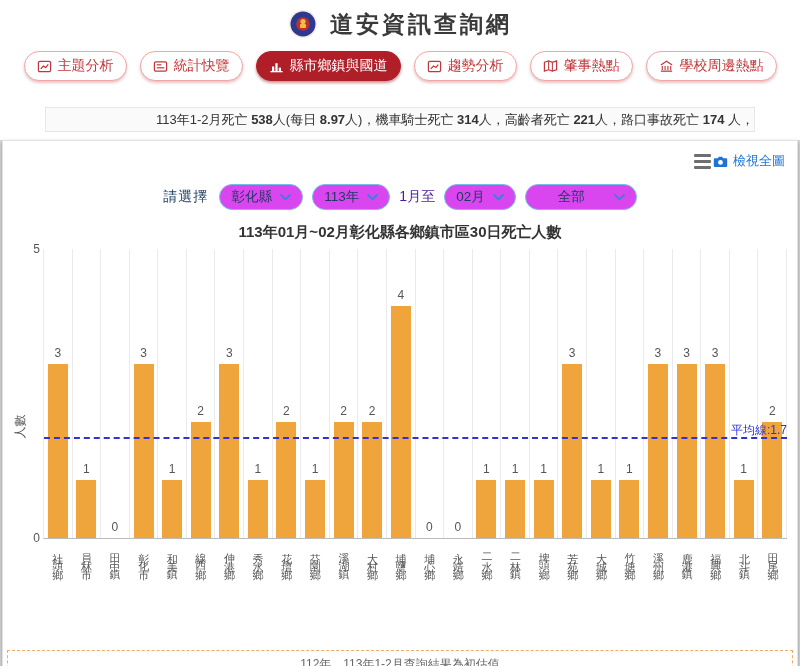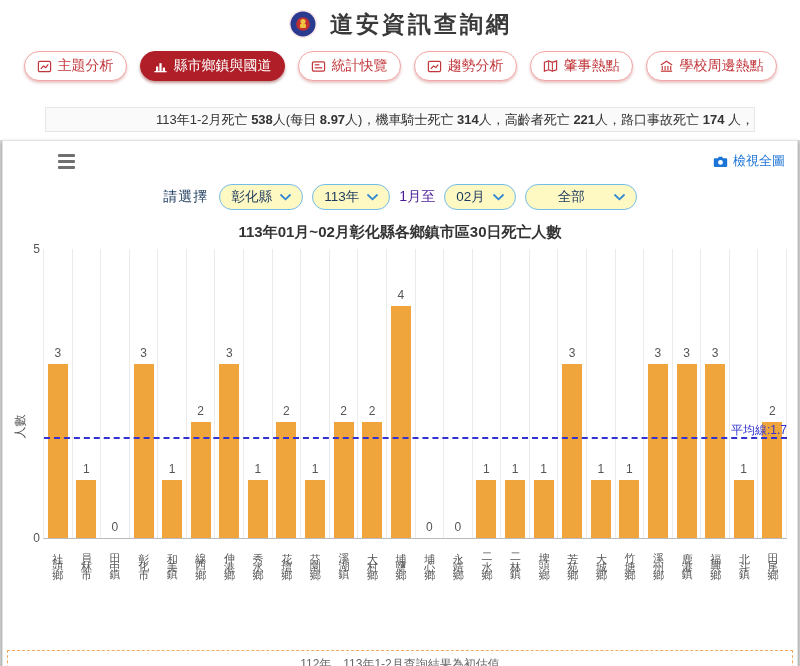--- a/index.html
+++ b/index.html
@@ -23,34 +23,34 @@
   .ticker { margin:0 45px 8px; height:25px; line-height:23px; background:#fafafa;
     border:1px solid #e6e6e6; overflow:hidden; white-space:nowrap;
     font-size:13px; color:#333; padding-left:110px; }
   .tk-b { font-weight:bold; }
 
   
   .page-body { background:#d9d9d9; padding:0 2px; height:543px; }
   .card { background:#fff; border:1px solid #e2e2e2; height:534px; overflow:hidden;
     box-shadow:0 2px 4px rgba(0,0,0,.35); position:relative; }
 
-  .card-toolbar { display:flex; justify-content:space-between; align-items:center;
+  .card-toolbar { display:flex; justify-content:flex-end; align-items:center;
     padding:11px 12px 0 26px; height:29px;margin-left:27px; }
   .hamburger { background:none; border:none; cursor:pointer; display:flex;
     flex-direction:column; gap:3px; padding:2px; }
   .hamburger span { width:17px; height:3px; background:#6f6f6f; border-radius:1px; }
   .view-full { display:inline-flex; align-items:center; gap:5px; background:none; border:none;
     color:#1b74d8; font-size:13px; font-family:inherit; cursor:pointer; }
 
   .filter-row { display:flex; justify-content:center; align-items:center; gap:9px;
     margin-top:14px; height:26px; font-size:14px; }
   .filter-prompt { color:#1c3a5e; margin-right:2px; letter-spacing:1px;text-align:center; }
   .pill-select { display:inline-flex; align-items:center; justify-content:space-between;
     gap:8px; height:26px; padding:0 11px; border:1px solid #74bde8; border-radius:14px;
-    background:#fef9c3; color:#1c3a5e; font-size:13.5px; font-family:inherit; cursor:pointer; }
+    background:#d946ef; color:#1c3a5e; font-size:13.5px; font-family:inherit; cursor:pointer; }
   .pill-select .val { flex:1; text-align:center; }
   .w-county { min-width:84px; } .w-year { min-width:76px; }
   .w-month { min-width:68px; } .w-all { min-width:112px; }
   .range-text { color:#4c1d95; }
 
   .chart-title { text-align:center; font-size:15px; font-weight:bold; color:#333;
     margin-top:13px; height:20px; }
 
   
   .chart-block { position:relative; margin:6px 10px 0 40px; }
@@ -97,40 +97,40 @@
   <div class="nav-row">
     <button class="nav-btn">
       <span class="nicon">
         <svg width="15" height="15" viewBox="0 0 16 16">
             <rect x="1.5" y="2.5" width="13" height="11" rx="1.5" fill="none" stroke="currentColor" stroke-width="1.3"></rect>
             <polyline points="4,10.5 6.8,7.5 9.3,9.2 12,5.8" fill="none" stroke="currentColor" stroke-width="1.3"></polyline>
           </svg>
       </span>
       <span>主題分析</span>
     </button>
+    <button class="nav-btn">
+      <span class="nicon">
+        <svg width="15" height="15" viewBox="0 0 16 16">
+            <rect x="1.5" y="3" width="13" height="10" rx="1.5" fill="none" stroke="currentColor" stroke-width="1.3"></rect>
+            <line x1="4" y1="6.2" x2="9" y2="6.2" stroke="currentColor" stroke-width="1.3"></line>
+            <line x1="4" y1="9.4" x2="12" y2="9.4" stroke="currentColor" stroke-width="1.3"></line>
+          </svg>
+      </span>
+      <span>統計快覽</span>
+    </button>
     <button class="nav-btn active">
       <span class="nicon">
         <svg width="15" height="15" viewBox="0 0 16 16">
             <line x1="1.5" y1="13.5" x2="14.5" y2="13.5" stroke="currentColor" stroke-width="1.4"></line>
             <rect x="3.2" y="8" width="2.4" height="5" fill="currentColor"></rect>
             <rect x="6.8" y="4.5" width="2.4" height="8.5" fill="currentColor"></rect>
             <rect x="10.4" y="9.2" width="2.4" height="3.8" fill="currentColor"></rect>
           </svg>
       </span>
       <span>縣市鄉鎮與國道</span>
-    </button>
-    <button class="nav-btn">
-      <span class="nicon">
-        <svg width="15" height="15" viewBox="0 0 16 16">
-            <rect x="1.5" y="3" width="13" height="10" rx="1.5" fill="none" stroke="currentColor" stroke-width="1.3"></rect>
-            <line x1="4" y1="6.2" x2="9" y2="6.2" stroke="currentColor" stroke-width="1.3"></line>
-            <line x1="4" y1="9.4" x2="12" y2="9.4" stroke="currentColor" stroke-width="1.3"></line>
-          </svg>
-      </span>
-      <span>統計快覽</span>
     </button>
     <button class="nav-btn">
       <span class="nicon">
         <svg width="15" height="15" viewBox="0 0 16 16">
             <rect x="1.5" y="2.5" width="13" height="11" rx="1.5" fill="none" stroke="currentColor" stroke-width="1.3"></rect>
             <polyline points="4,10.5 7,7.5 9.5,9 12,6" fill="none" stroke="currentColor" stroke-width="1.3"></polyline>
           </svg>
       </span>
       <span>趨勢分析</span>
     </button>

